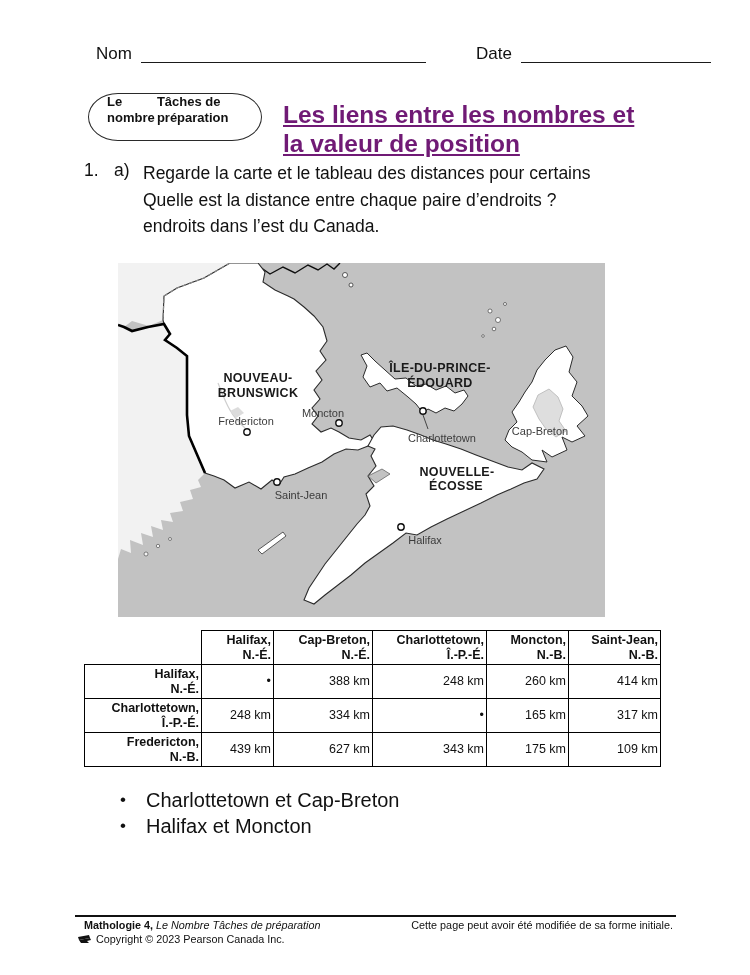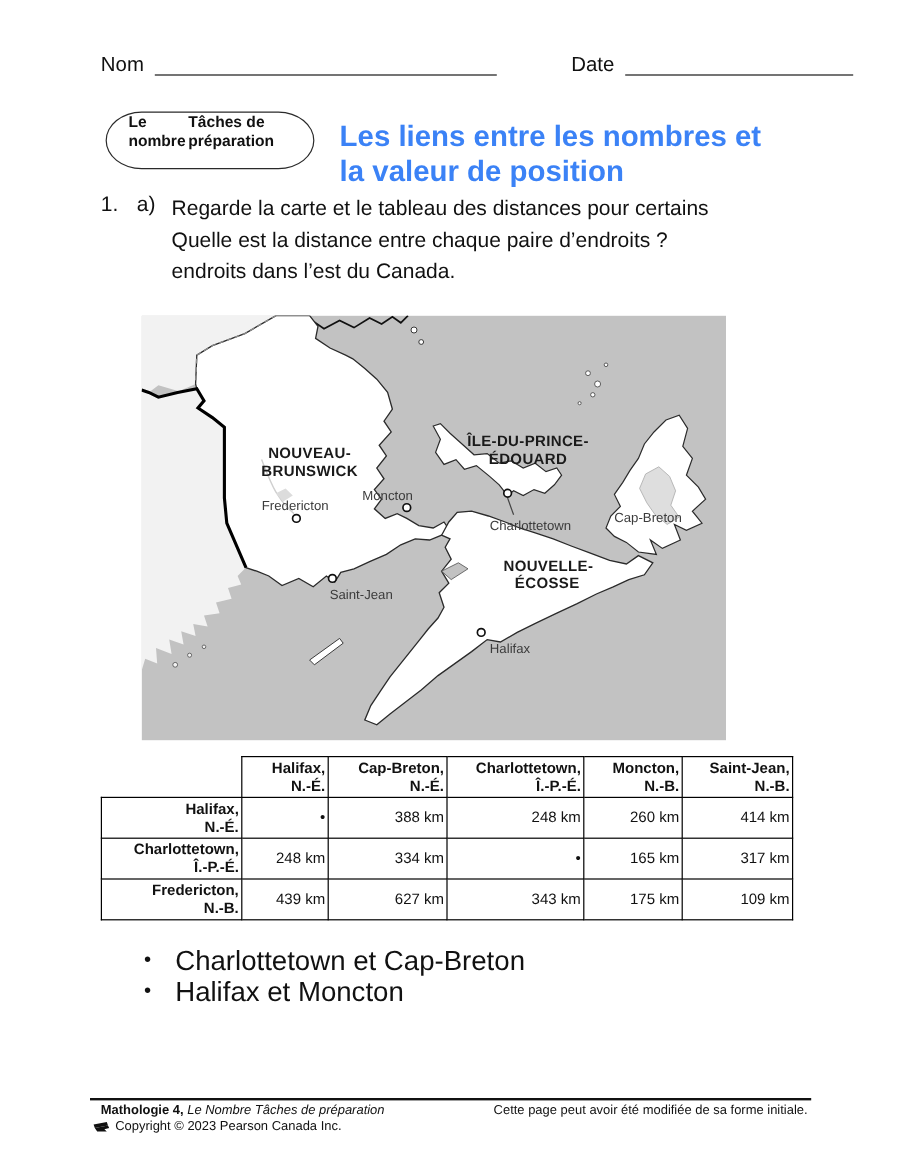--- a/index.html
+++ b/index.html
@@ -3,56 +3,56 @@
 <meta charset="utf-8">
 <style>
   * { margin:0; padding:0; box-sizing:border-box; }
   html,body { background:#fff; }
   .page {
     position:relative; width:750px; height:975px; background:#ffffff;
     font-family:"Liberation Sans", sans-serif; color:#111; overflow:hidden;
   }
   
   .hdr-row { position:absolute; top:44px; left:84px; width:583px; height:22px; font-size:17px; }
-  .nom-group { position:absolute; left:0; top:0; display:flex; }
+  .nom-group { position:absolute; left:12px; top:0; display:flex; }
   .date-group { position:absolute; left:348px; top:0; display:flex;margin-left:44px; }
   .fill-line { border-bottom:1.6px solid #1a1a1a; display:inline-block; height:19px; }
   .nom-line { width:285px; margin-left:9px; }
   .date-line { width:190px; margin-left:9px; }
   
   .badge {
     position:absolute; left:88px; top:93px; width:174px; height:48px;
     border:1.4px solid #2a2a2a; border-radius:30px / 24px;
     display:flex; flex-direction:row; justify-content:flex-end; padding-left:18px;
     font-size:13px; font-weight:bold; line-height:16px;
   }
   
   .title { position:absolute; left:283px; top:100px; width:430px;
-    font-size:24.5px; font-weight:bold; line-height:29px; color:#3b82f6; }
+    font-size:24.5px; font-weight:bold; line-height:29px; color:#701a75;text-decoration:underline; }
   
   .q-num { position:absolute; left:84px; top:160px; font-size:17.5px; }
   .q-letter { position:absolute; left:114px; top:160px; font-size:17.5px; }
   .q-text { position:absolute; left:143px; top:160px; width:530px; font-size:17.5px; line-height:26.5px; }
   
   .map-wrap { position:absolute; left:118px; top:263px; width:487px; height:354px; }
   svg text { font-family:"Liberation Sans", sans-serif; }
   .region-lbl { font-size:12.5px; font-weight:bold; fill:#1a1a1a; letter-spacing:.3px; }
   .city-lbl { font-size:11px; fill:#3c3c3c; }
   
   .dist-table { position:absolute; left:84px; top:630px; border-collapse:collapse; table-layout:fixed; }
   .dist-table td, .dist-table th {
     border:1.8px solid #000; text-align:right; vertical-align:middle;
     font-size:12.5px; line-height:14.5px; padding:2px 2px; white-space:pre-line;
   }
   .dist-table th { font-weight:bold; }
   .dist-table .corner { border:none; }
   .dist-table thead tr { height:34px; }
   .dist-table tbody tr { height:33px; }
   
-  .pair-list { position:absolute; left:120px; top:787px; list-style:none; font-size:23px; }
+  .pair-list { position:absolute; left:120px; top:787px; list-style:none; font-size:20px; }
   .pair-list li { line-height:26px; padding-left:26px; position:relative; }
   .pair-list li::before { content:"•"; position:absolute; left:0; top:0; font-size:17px; }
   
   .foot-rule { position:absolute; left:75px; top:915px; width:601px; height:1.6px; background:#111; }
   .foot-left { position:absolute; left:84px; top:919px; font-size:10.8px; line-height:13.5px; }
   .foot-left .bold { font-weight:bold; }
   .foot-left .ital { font-style:italic; }
   .copy-row { display:flex; align-items:center; gap:4px; margin-left:-7px; }
   .foot-right { position:absolute; right:77px; top:919px; font-size:10.8px; line-height:13.5px; text-align:right; }
 </style>

